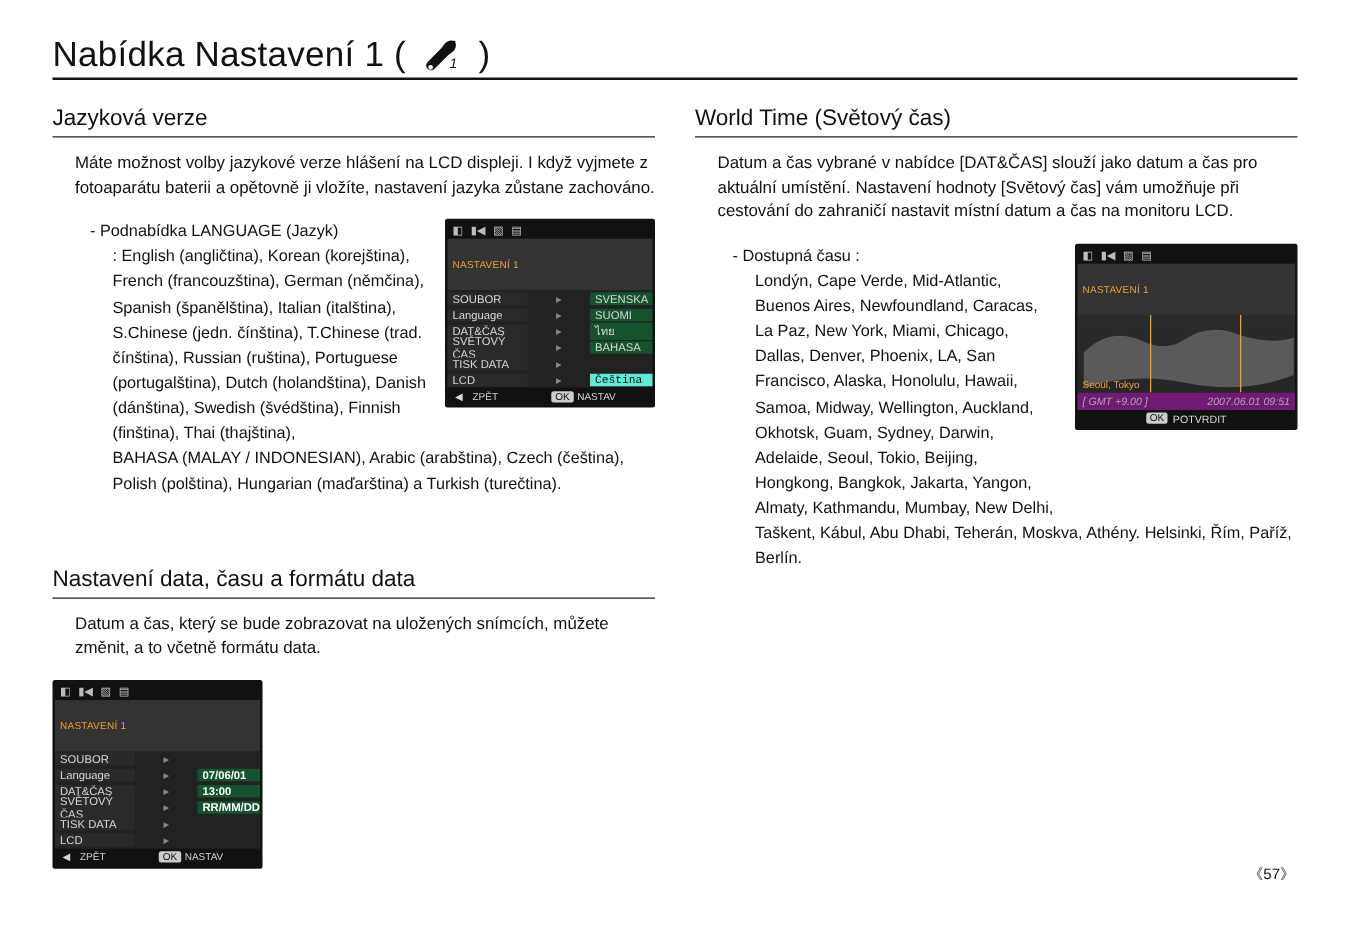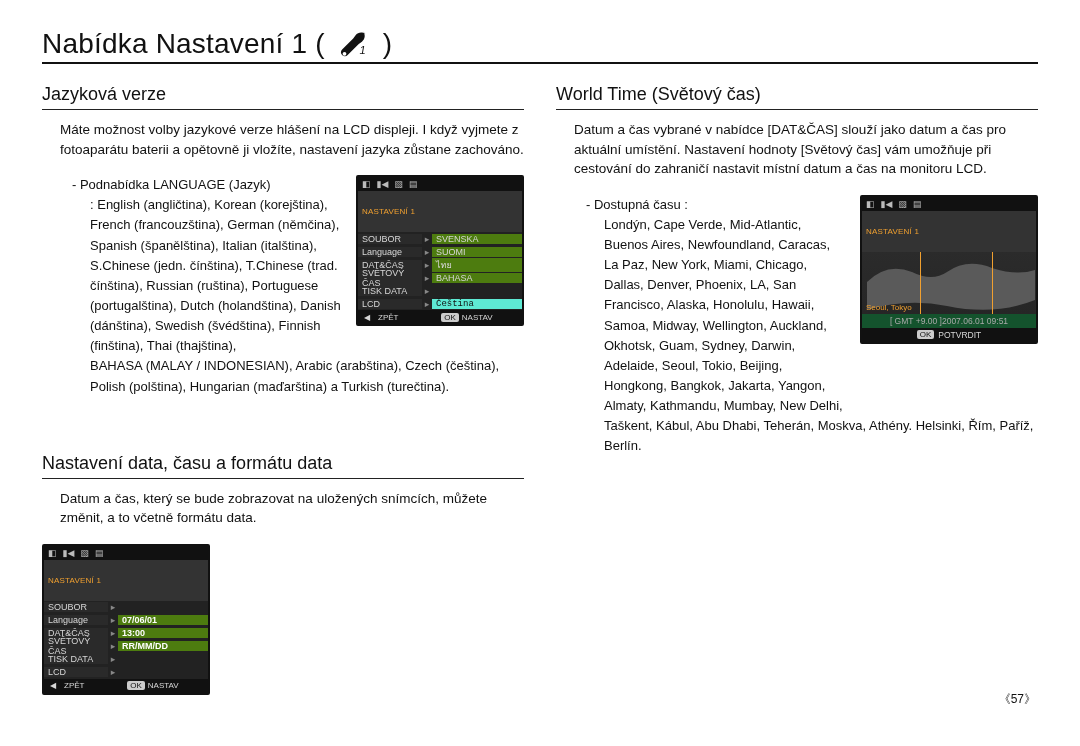--- a/index.html
+++ b/index.html
@@ -21,37 +21,37 @@
   .row-wrap { display: flex; gap: 12px; }
   .row-wrap .left { flex: 1 1 auto; }
   .row-wrap .right { flex: 0 0 auto; }
 
   
   .lcd { width: 168px; background:#222; border:2px solid #111; border-radius:2px; color:#d7d7d7; font-size:9px; }
   .lcd-tabbar { display:flex; height:14px; align-items:center; background:#111; gap:6px; padding:0 4px; }
   .lcd-tabbar span { color:#bbb; font-size:9px; }
   .lcd-title { background:#333; color:#f0a030; font-size:8px; padding:16px 4px; letter-spacing:.2px; }
   .lcd-rows { }
-  .lcd-row { display:flex; height:13px; align-items:center; }
+  .lcd-row { display:flex; height:13px; align-items:center;gap:20px; }
   .lcd-row .lbl { width:64px; padding-left:4px; background:#2a2a2a; }
   .lcd-row .arrow { width:10px; text-align:center; color:#888; }
-  .lcd-row .val { flex:1; padding-left:4px; background:#4d7c0f; }
+  .lcd-row .val { flex:1; padding-left:4px; background:#14532d; }
   .lcd-row.sel .val { background:#5eead4; color:#111;font-family:Liberation Mono, monospace; }
   .lcd-foot { display:flex; height:14px; align-items:center; background:#111; font-size:8px; }
   .lcd-foot .tri { width:18px; text-align:center; }
   .lcd-foot .z { flex:1; text-align:left; padding-left:2px; }
   .lcd-foot .okpill { background:#ccc; color:#111; padding:0 3px; border-radius:2px; margin:0 3px; }
   .lcd-foot .n { flex:1; text-align:left; }
 
   
   .lcd-world { width: 178px; background:#222; border:2px solid #111; border-radius:2px; color:#d7d7d7; font-size:8.5px; }
   .lcd-world .maparea { height:62px; position:relative; background:linear-gradient(#2b2b2b,#262626); overflow:hidden; }
   .lcd-world .vline { position:absolute; top:0; bottom:0; width:1px; background:#f0a030; }
   .lcd-world .city { position:absolute; bottom:2px; left:4px; color:#f0a030; font-size:8px; }
-  .lcd-world .gmtline { display:flex; justify-content:center; padding:2px 4px; background:#14532d; color:#aaa; }
+  .lcd-world .gmtline { display:flex; justify-content:space-between; padding:2px 4px; background:#701a75; color:#aaa;font-style:italic; }
   .lcd-world .confirm { display:flex; justify-content:center; align-items:center; height:14px; background:#111; gap:4px; }
   .lcd-world .confirm .okpill { background:#ccc; color:#111; padding:0 3px; border-radius:2px; font-size:8px; }
 
   .page-num { position:absolute; right:44px; bottom:38px; font-size:12px; }
   .page-num::before { content:"《"; }
   .page-num::after { content:"》"; }
 </style>
 </head>
 <body>
 

